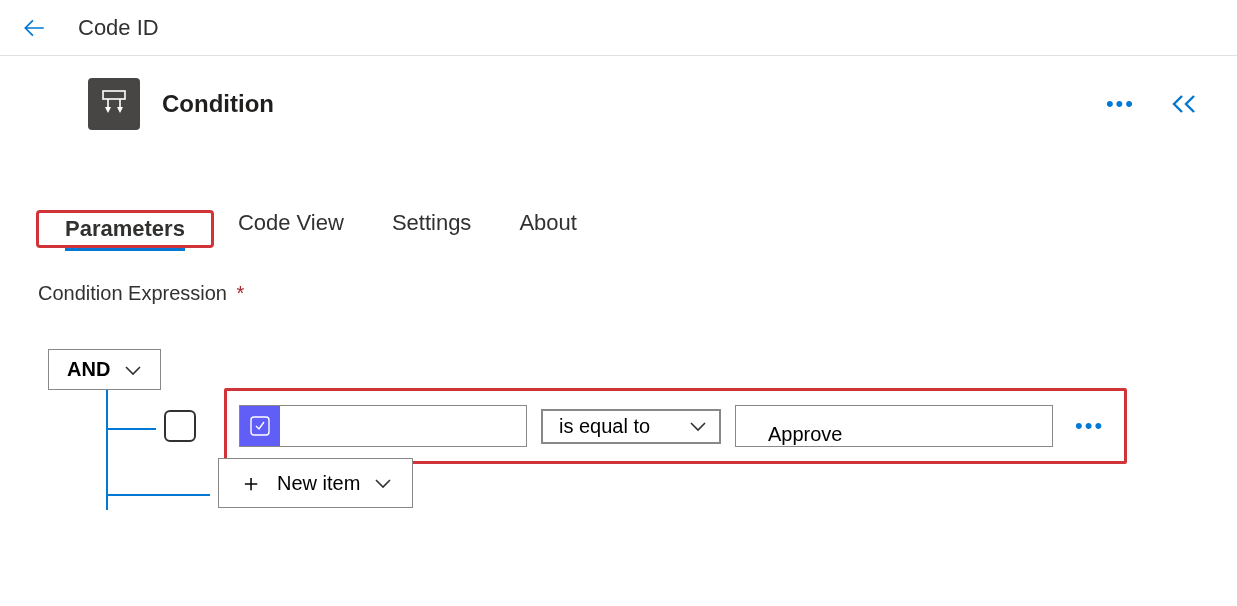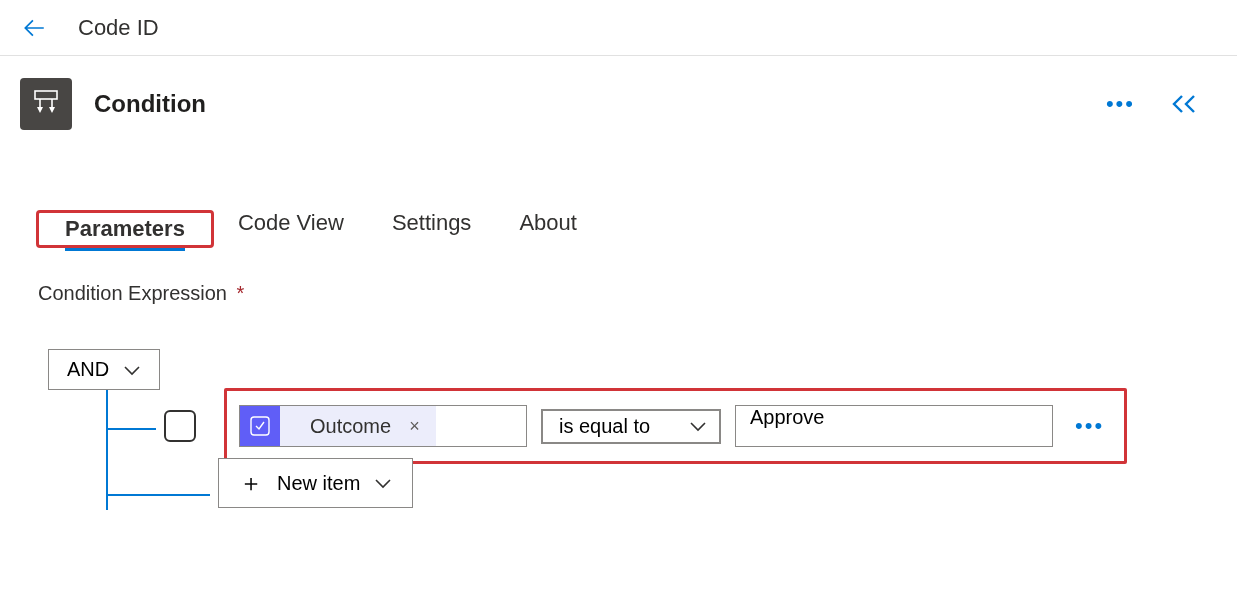--- a/index.html
+++ b/index.html
@@ -2,56 +2,56 @@
 <html><head>
   <meta charset="utf-8">
   <style>
     * { box-sizing: border-box; margin: 0; padding: 0; font-family: "Segoe UI", Arial, sans-serif; }
     body { background: #fff; width: 1237px; height: 606px; overflow: hidden; }
 
     .header { display: flex; align-items: center; height: 56px; padding: 0 20px; border-bottom: 1px solid #e1e1e1; }
     .back-arrow { width: 28px; height: 28px; display: flex; align-items: center; justify-content: center; cursor: pointer; color: #0078d4; margin-right: 30px; }
     .header-title { font-size: 22px; color: #323130; font-weight: 400; }
 
-    .card-header { display: flex; align-items: center; padding: 22px 38px 0 20px; }
+    .card-header { display: flex; align-items: center; padding: 22px 38px 0 56px; margin-left: 32px; }
     .card-icon { width: 52px; height: 52px; background: #484644; display: flex; align-items: center; justify-content: center; border-radius: 4px; margin-right: 22px; }
     .card-title { font-size: 24px; font-weight: 600; color: #201f1e; flex: 1; }
     .card-actions { display: flex; gap: 28px; align-items: center; }
     .more-dots { color: #0078d4; font-size: 22px; letter-spacing: 2px; cursor: pointer; padding: 0 6px; }
     .collapse-chevrons { color: #0078d4; display: flex; align-items: center; cursor: pointer; }
 
     .tabs { display: flex; gap: 0; margin: 72px 0 0 36px; align-items: flex-end; }
     .tab { padding: 8px 24px 12px 24px; font-size: 22px; color: #323130; cursor: pointer; font-weight: 400; position: relative; }
     .tab.active { font-weight: 600; }
     .tab.active::after { content: ""; position: absolute; left: 24px; right: 24px; bottom: 2px; height: 3px; background: #0078d4; }
     .tab-highlight { border: 3px solid #d13438; border-radius: 4px; padding: 3px 2px; }
 
     .section-label { margin: 34px 0 0 38px; font-size: 20px; color: #323130; }
     .required-star { color: #a4262c; margin-left: 4px; }
 
     .condition-area { margin: 44px 0 0 48px; position: relative; }
-    .and-dropdown { display: inline-flex; align-items: center; gap: 14px; border: 1px solid #8a8886; padding: 8px 18px; font-size: 20px; cursor: pointer; background: #fff; }
+    .and-dropdown { display: inline-flex; align-items: center; gap: 14px; border: 1px solid #8a8886; padding: 8px 18px; font-size: 20px; cursor: pointer; background: #fff; font-weight: bold; }
     .chevron-down { display: inline-flex; }
 
     .tree-wrap { position: relative; margin-top: 0; }
     .tree-line-v { position: absolute; left: 58px; top: 0; width: 2px; height: 120px; background: #0078d4; }
     .tree-line-h1 { position: absolute; left: 58px; top: 38px; width: 50px; height: 2px; background: #0078d4; }
     .tree-line-h2 { position: absolute; left: 58px; top: 104px; width: 104px; height: 2px; background: #0078d4; }
 
     .row { display: flex; align-items: center; position: relative; height: 72px; }
     .checkbox { width: 32px; height: 32px; border: 2px solid #323130; border-radius: 6px; margin-left: 116px; background: #fff; cursor: pointer; }
 
     .condition-highlight { border: 3px solid #d13438; border-radius: 2px; padding: 14px 12px; display: flex; align-items: center; gap: 14px; margin-left: 28px; }
     .token-box { display: flex; align-items: center; border: 1px solid #8a8886; background: #fff; height: 42px; min-width: 288px; }
     .token-icon { width: 40px; height: 40px; background: #605ef7; display: flex; align-items: center; justify-content: center; }
     .token-pill { background: #ecedfb; display: flex; align-items: center; height: 40px; padding: 0 10px 0 30px; font-size: 20px; color: #323130; }
     .token-remove { margin-left: 12px; font-size: 18px; cursor: pointer; color: #605e5c; padding: 0 6px; }
 
     .operator-box { display: flex; align-items: center; justify-content: space-between; border: 2px solid #8a8886; background: #fff; height: 35px; padding: 0 12px 0 16px; font-size: 20px; min-width: 180px; cursor: pointer; }
-    .value-box { border: 1px solid #8a8886; background: #fff; height: 42px; padding: 0 14px; font-size: 20px; min-width: 318px; display: flex; align-items: flex-start; }
+    .value-box { border: 1px solid #8a8886; background: #fff; height: 42px; padding: 0 32px; font-size: 20px; min-width: 318px; display: flex; align-items: flex-end; }
     .row-more { color: #0078d4; font-size: 22px; letter-spacing: 2px; cursor: pointer; padding: 0 8px; }
 
     .new-item-btn { display: inline-flex; align-items: center; gap: 14px; border: 1px solid #8a8886; padding: 8px 20px; font-size: 20px; cursor: pointer; background: #fff; margin-left: 170px; position: relative; top: -4px; }
     .plus-icon { font-size: 24px; font-weight: 300; }
   </style>
 </head>
 <body>
 
 <div class="header">
   <div class="back-arrow">
@@ -113,24 +113,20 @@
     <div class="row">
       <div class="checkbox"></div>
       <div class="condition-highlight">
         <div class="token-box">
           <div class="token-icon">
             <svg width="24" height="24" viewBox="0 0 24 24" fill="none" stroke="#fff" stroke-width="1.4">
               <rect x="3" y="3" width="18" height="18" rx="3"></rect>
               <path d="M8 12l3 3 5-7"></path>
             </svg>
           </div>
-          <div class="token-pill">
-            <span>Outcome</span>
-            <span class="token-remove">×</span>
-          </div>
         </div>
         <div class="operator-box">
           <span>is equal to</span>
           <span class="chevron-down">
             <svg width="18" height="12" viewBox="0 0 18 12" fill="none" stroke="#323130" stroke-width="1.6">
                 <path d="M2 3l7 7 7-7"></path>
               </svg>
           </span>
         </div>
         <div class="value-box">

